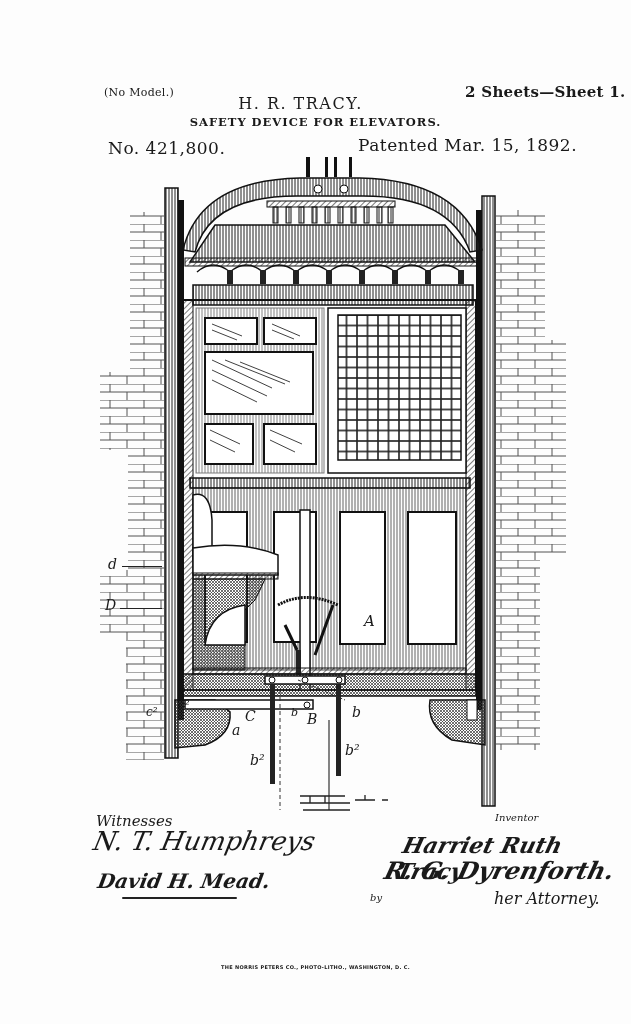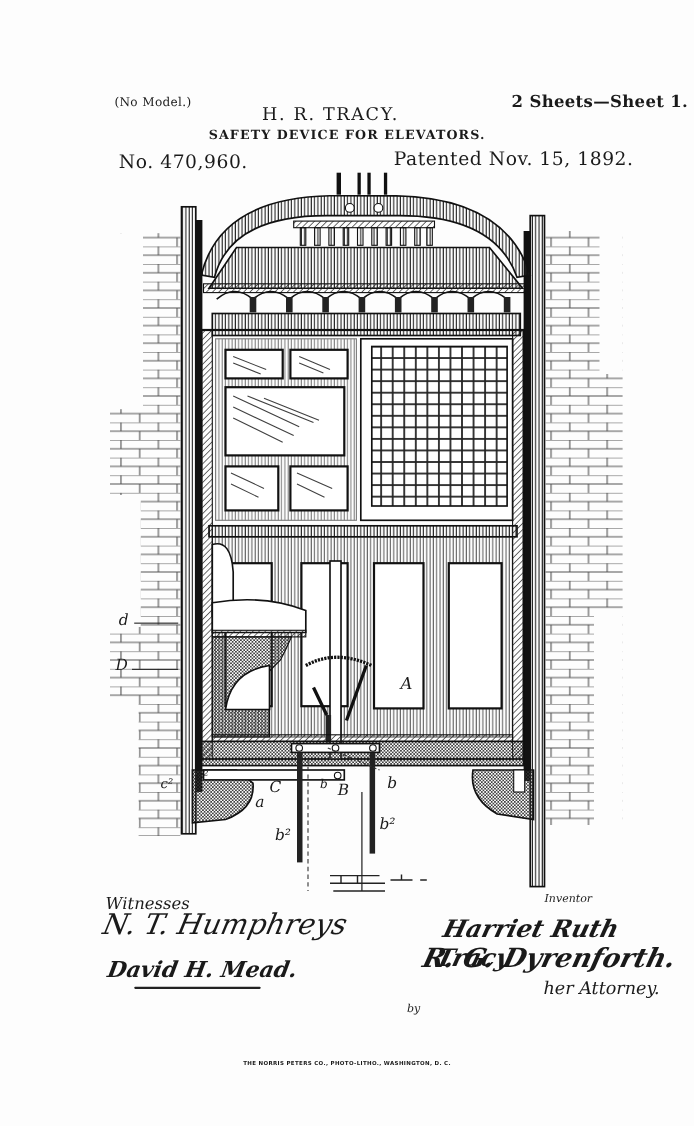--- a/index.html
+++ b/index.html
@@ -11,36 +11,36 @@
   .title{left:0;width:631px;top:115px;text-align:center;font-size:11.5px;font-weight:bold;letter-spacing:1px;}
   .patent-no{left:108px;top:138px;font-size:17px;letter-spacing:0.5px;}
   .patented{left:358px;top:135px;font-size:17px;letter-spacing:0.5px;}
   .script{font-family:"DejaVu Serif","Liberation Serif",serif;font-style:italic;}
   .witnesses{left:96px;top:812px;font-size:15px;text-align:right;}
   .sig1{left:94px;top:826px;font-size:26px;transform:skewX(-12deg);}
   .sig2{left:98px;top:869px;font-size:20px;font-weight:bold;transform:skewX(-10deg);}
   .sig2-line{left:122px;top:897px;width:115px;height:2px;background:#222;border-radius:2px;}
   .inventor-label{left:495px;top:812px;font-size:10px;}
   .inventor-sig{left:400px;top:832px;font-size:22px;font-weight:bold;transform:skewX(-14deg);}
-  .by{left:370px;top:912px;font-size:10px;}
+  .by{left:370px;top:892px;font-size:10px;}
   .attorney-sig{left:385px;top:856px;font-size:24px;font-weight:bold;transform:skewX(-14deg);}
   .attorney-label{left:494px;top:889px;font-size:16px;}
   .printer{left:0;width:631px;top:964px;text-align:center;font-size:5px;font-family:"DejaVu Sans","Liberation Sans",sans-serif;font-weight:bold;letter-spacing:0.3px;}
   .lbl{font-style:italic;font-size:14px;font-family:"DejaVu Serif","Liberation Serif",serif;}
   svg{position:absolute;left:0;top:0;}
 </style>
 </head>
 <body>
 
 <div class="abs no-model">(No Model.)</div>
 <div class="abs sheets">2 Sheets—Sheet 1.</div>
 <div class="abs inventor-name">H. R. TRACY.</div>
 <div class="abs title">SAFETY DEVICE FOR ELEVATORS.</div>
-<div class="abs patent-no">No. 470,960.</div>
-<div class="abs patented">Patented Nov. 15, 1892.</div>
+<div class="abs patent-no">No. 421,800.</div>
+<div class="abs patented">Patented Mar. 15, 1892.</div>
 
 <svg width="631" height="1024" viewBox="0 0 631 1024">
   <defs>
     <pattern id="vlines" width="3" height="3" patternUnits="userSpaceOnUse">
       <line x1="1" y1="0" x2="1" y2="3" stroke="#222" stroke-width="1"></line>
     </pattern>
     <pattern id="hatch" width="4" height="4" patternUnits="userSpaceOnUse" patternTransform="rotate(45)">
       <line x1="0" y1="0" x2="0" y2="4" stroke="#222" stroke-width="1.2"></line>
     </pattern>
     <pattern id="cross" width="3" height="3" patternUnits="userSpaceOnUse">

